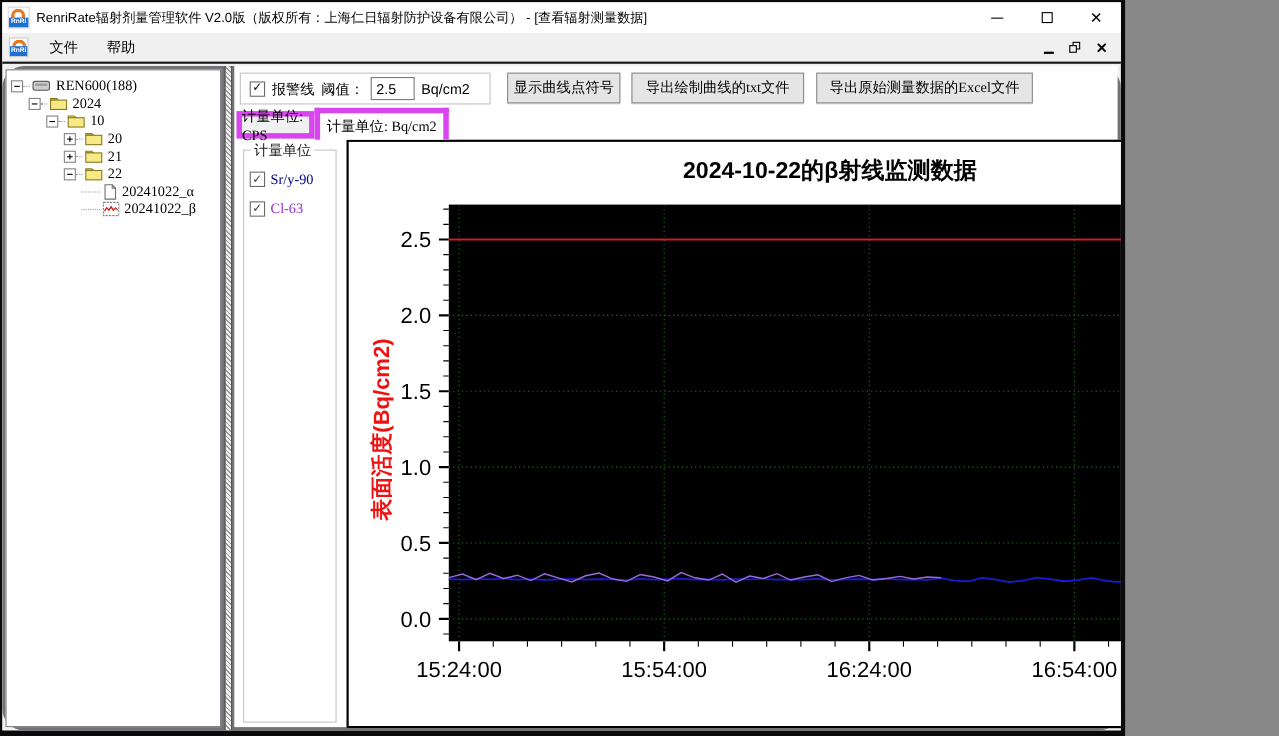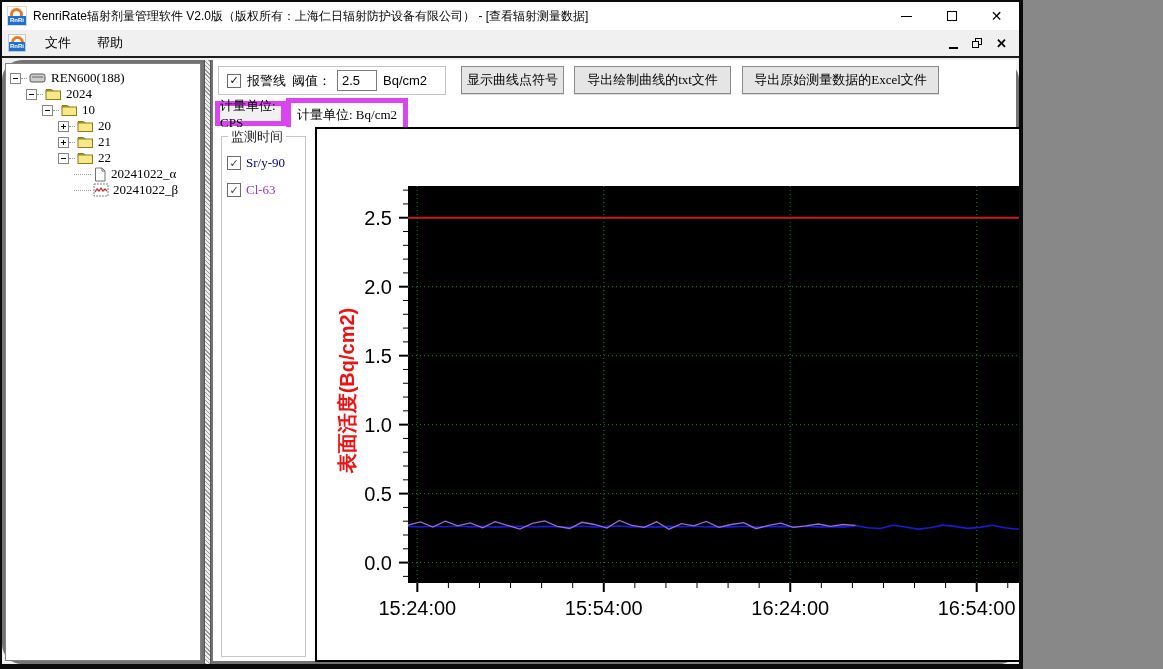--- a/index.html
+++ b/index.html
@@ -262,21 +262,21 @@
           <button class="tb-btn b1">导出绘制曲线的txt文件</button>
           <button class="tb-btn b2">导出原始测量数据的Excel文件</button>
         </div>
 
       <div class="tabstrip" id="tabstrip">
           <div class="tab" style="left: 0px; width: 71px;">计量单位: CPS</div>
           <div class="tab active" style="left: 71px; width: 122px;">计量单位: Bq/cm2</div>
         </div>
 
       <div class="nuclide-box">
-        <span class="nuclide-legend">监测时间</span>
+        <span class="nuclide-legend">计量单位</span>
         <div class="nuclide-items" id="nuclide-items">
             <div class="nuclide-item">
               <span class="checkbox" style="color: rgb(60, 60, 60);">✓</span>
               <span style="color: rgb(0, 0, 139);">Sr/y-90</span>
             </div>
             <div class="nuclide-item">
               <span class="checkbox" style="color: rgb(60, 60, 60);">✓</span>
               <span style="color: rgb(153, 50, 204);">Cl-63</span>
             </div>
           </div>
@@ -354,18 +354,19 @@
             <line x1="752.9237668161435" y1="454" x2="752.9237668161435" y2="459" stroke="#000" stroke-width="1"></line>
             <line x1="784" y1="454" x2="784" y2="459" stroke="#000" stroke-width="1"></line>
             <text x="100.32286995515695" y="486" text-anchor="middle" font-size="20" fill="#000" font-family="&quot;Liberation Sans&quot;, sans-serif">15:24:00</text>
             <text x="286.78026905829597" y="486" text-anchor="middle" font-size="20" fill="#000" font-family="&quot;Liberation Sans&quot;, sans-serif">15:54:00</text>
             <text x="473.237668161435" y="486" text-anchor="middle" font-size="20" fill="#000" font-family="&quot;Liberation Sans&quot;, sans-serif">16:24:00</text>
             <text x="659.695067264574" y="486" text-anchor="middle" font-size="20" fill="#000" font-family="&quot;Liberation Sans&quot;, sans-serif">16:54:00</text>
             <polyline points="91.0,397.4 103.4,398.0 115.9,397.3 128.3,397.7 140.7,397.0 153.2,397.9 165.6,397.4 178.0,398.1 190.4,397.6 202.9,397.2 215.3,398.0 227.7,397.4 240.2,397.7 252.6,398.3 265.0,397.3 277.5,397.9 289.9,397.4 302.3,397.0 314.7,398.0 327.2,397.6 339.6,398.1 352.0,397.4 364.5,397.7 376.9,397.2 389.3,398.0 401.8,397.6 414.2,397.9 426.6,397.3 439.1,398.1 451.5,397.7 463.9,397.4 476.3,398.0 488.8,397.2 501.2,397.9 513.6,397.6 526.1,398.1 538.5,396.6 550.9,398.8 563.4,399.5 575.8,396.3 588.2,398.0 600.7,400.1 613.1,398.8 625.5,396.1 637.9,397.4 650.4,399.4 662.8,398.4 675.2,396.3 687.7,398.8 700.1,400.2 712.5,397.0 725.0,395.7 737.4,398.8 749.8,399.8 762.2,397.7 774.7,396.3 784.0,398.0" fill="none" stroke="#1a1ad8" stroke-width="1.6"></polyline>
             <polyline points="91.0,396.1 103.4,392.9 115.9,398.0 128.3,392.2 140.7,396.9 153.2,393.9 165.6,398.8 178.0,392.6 190.4,396.3 202.9,400.1 215.3,394.4 227.7,391.9 240.2,397.4 252.6,399.5 265.0,393.3 277.5,395.5 289.9,399.1 302.3,391.5 314.7,396.3 327.2,398.3 339.6,392.8 352.0,400.2 364.5,394.7 376.9,396.9 389.3,392.5 401.8,398.3 414.2,395.5 426.6,393.6 439.1,399.7 451.5,396.3 463.9,394.1 476.3,398.3 488.8,396.9 501.2,395.0 513.6,397.4 526.1,395.5 538.5,396.3" fill="none" stroke="#9a6ad8" stroke-width="1.3"></polyline>
             <line x1="91" y1="88.72689367616402" x2="784" y2="88.72689367616402" stroke="#c81e1e" stroke-width="2"></line>
           </svg>
+        <div class="chart-title">2024-10-22的β射线监测数据</div>
         <div class="y-axis-title">表面活度(Bq/cm2)</div>
       </div>
 
     </div>
   </div>
 </div>
 
 </body></html>

